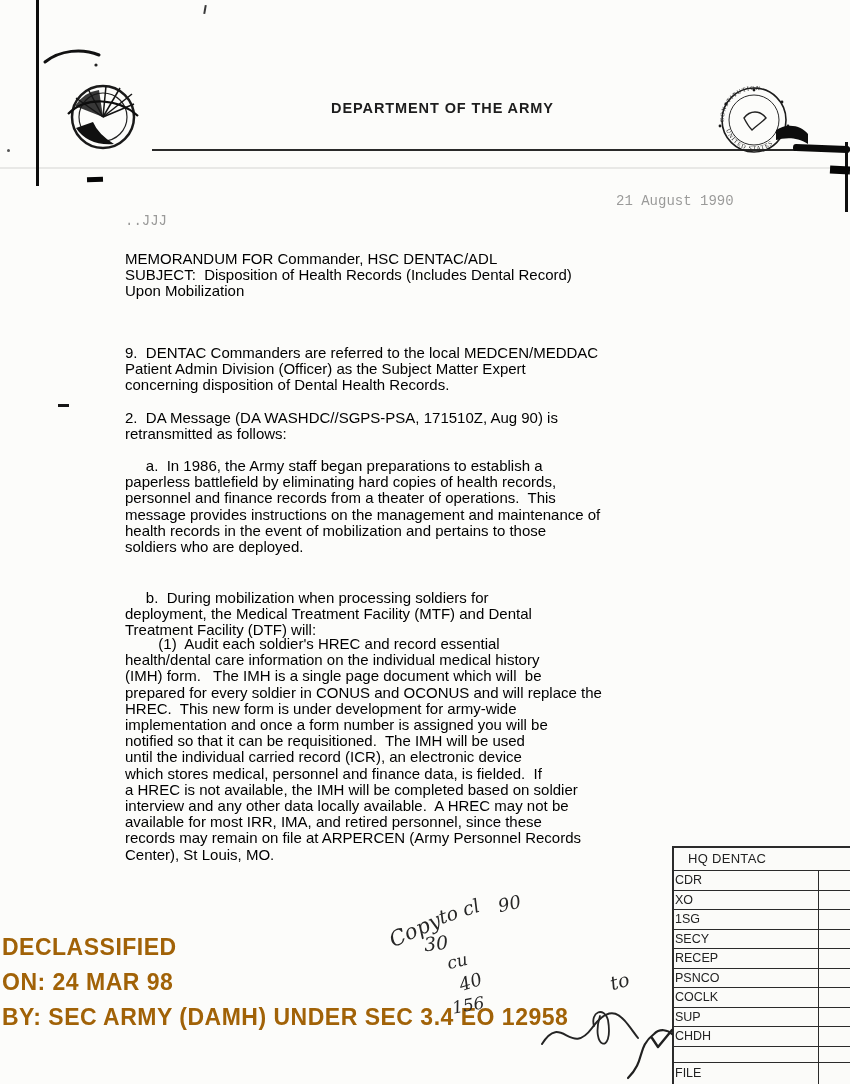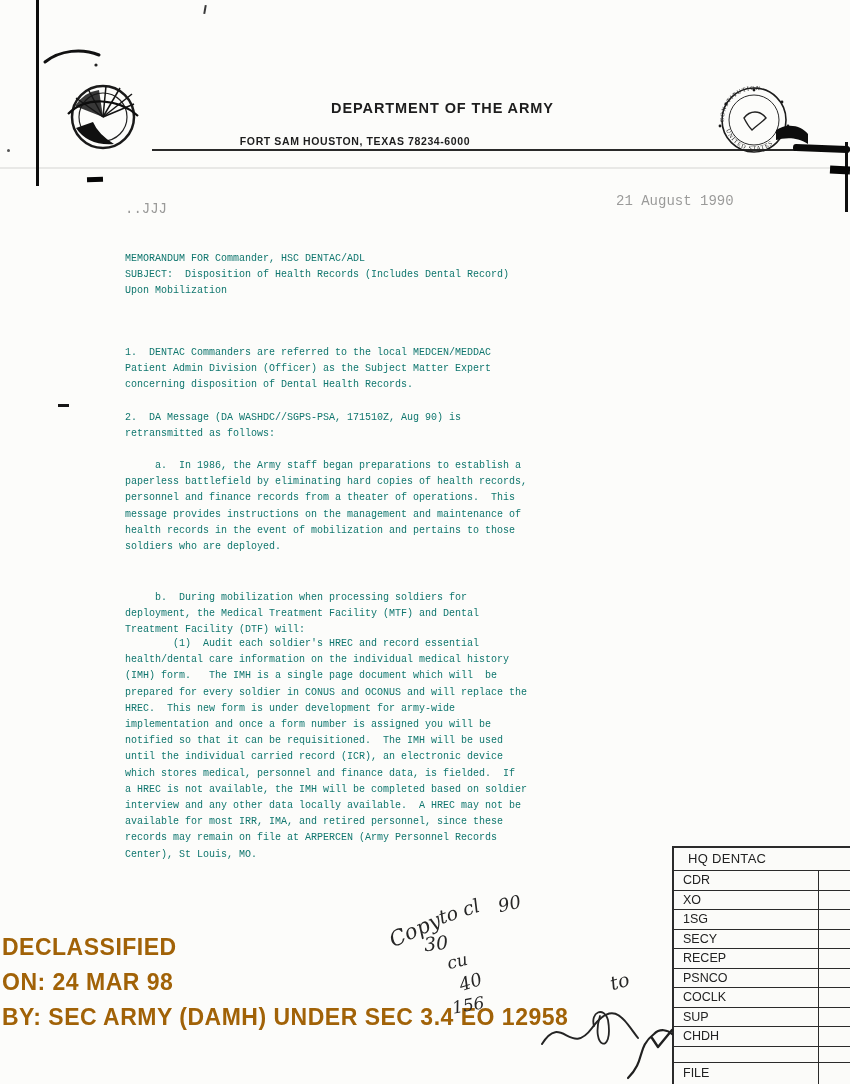--- a/index.html
+++ b/index.html
@@ -36,27 +36,27 @@
     letter-spacing:.6px; color:#1d1d1d; z-index:2;
   }
   .header-rule      { left:152px; top:149px; width:698px; height:2px; background:#2a2a2a; }
   .header-rule-dark { left:793px; top:145px; width:57px; height:7px; background:#0b0b0b; transform:rotate(2deg); border-radius:3px; }
 
   
   .faded {
     font-family:"Liberation Mono", monospace; font-size:14px; color:#5a5a5a;
     opacity:.6; filter:blur(.45px); z-index:1; white-space:pre;
   }
-  .office-symbol { left:125px; top:201px; }
+  .office-symbol { left:125px; top:213px; }
   .dateline      { left:616px; top:193px; }
 
   
   .mono {
-    font-family:Liberation Mono, monospace; font-size:10px; line-height:16.2px;
-    white-space:pre-wrap; color:#0f766e; left:125px; width:640px; z-index:1;
+    font-family:Liberation Sans, sans-serif; font-size:15px; line-height:16.2px;
+    white-space:pre-wrap; color:#000000; left:125px; width:640px; z-index:1;
   }
   .memo-for  { top:251px; }
   .subject   { top:267px; }
   .para1     { top:345px; }
   .para2     { top:410px; }
   .para-a    { top:458px; }
   .para-b    { top:590px; }
   .para-c    { top:636px; }
 
   
@@ -68,21 +68,21 @@
 
   
   .routing {
     left:672px; top:846px; width:178px; background:#fbfbf9;
     border:2px solid #2b2b2b; border-right-width:1.5px;
     font-family:"Liberation Sans", sans-serif; font-size:12.5px; color:#222;
     z-index:5;
   }
   .rt-header { height:22px; line-height:22px; padding-left:14px; border-bottom:1.5px solid #2b2b2b; font-size:13px; letter-spacing:.3px; }
   .rt-row   { display:flex; height:18.5px; border-bottom:1.2px solid #2b2b2b; }
-  .rt-label { flex:1; padding-left:9px; line-height:18px; border-right:1.2px solid #2b2b2b; }
+  .rt-label { flex:1; padding-left:1px; line-height:18px; border-right:1.2px solid #2b2b2b; }
   .rt-check { width:33px; }
   .rt-empty { height:15px; border-bottom:none; }
   .rt-empty .rt-label { border-right:1.2px solid #2b2b2b; }
   .rt-file  { height:24px; border-top:1.4px solid #2b2b2b; border-bottom:none; }
   .rt-file .rt-label { line-height:20px; }
 
   
   .hw {
     position:absolute; font-family:"DejaVu Serif", serif; font-style:italic;
     color:#262626; z-index:6; white-space:pre;
@@ -127,21 +127,20 @@
         <path d="M37,33 L10,14"></path>
     </g>
     <path d="M10,44 Q22,62 48,60 Q32,50 27,38 Z" fill="#101010"></path>
     <path d="M9,22 Q18,8 33,6 L37,33 Z" fill="#151515" opacity=".85"></path>
     <path d="M2,30 C20,12 52,14 72,32" stroke="#0d0d0d" stroke-width="2.2" fill="none"></path>
   </svg>
 
   <div class="abs letterhead">
     <div class="lh1">DEPARTMENT OF THE ARMY</div>
   </div>
-  <div class="abs lh3">FORT SAM HOUSTON, TEXAS 78234-6000</div>
   <div class="abs header-rule"></div>
   <div class="abs header-rule-dark"></div>
 
   <svg class="abs seal-right" width="96" height="74" viewBox="0 0 96 74">
     <defs>
       <path id="arcTop" d="M12,40 A30,30 0 0 1 72,36"></path>
       <path id="arcBot" d="M14,48 A30,30 0 0 0 70,50"></path>
     </defs>
     <circle cx="42" cy="38" r="32" fill="none" stroke="#1c1c1c" stroke-width="1.6"></circle>
     <circle cx="42" cy="38" r="25" fill="none" stroke="#2a2a2a" stroke-width="1"></circle>
@@ -161,21 +160,21 @@
     <path d="M32,36 C38,28 48,28 54,36 C48,42 44,44 40,48 C36,44 34,40 32,36 Z" fill="none" stroke="#222" stroke-width="1.4"></path>
     <path d="M64,48 C76,40 90,44 96,52 L96,62 C84,54 72,56 64,58 Z" fill="#0d0d0d"></path>
   </svg>
 
   <div class="abs faded office-symbol">..JJJ</div>
   <div class="abs faded dateline">21 August 1990</div>
 
   <div class="abs mono memo-for">MEMORANDUM FOR Commander, HSC DENTAC/ADL</div>
   <div class="abs mono subject">SUBJECT:  Disposition of Health Records (Includes Dental Record)
 Upon Mobilization</div>
-  <div class="abs mono para1">1.  DENTAC Commanders are referred to the local MEDCEN/MEDDAC
+  <div class="abs mono para1">9.  DENTAC Commanders are referred to the local MEDCEN/MEDDAC
 Patient Admin Division (Officer) as the Subject Matter Expert
 concerning disposition of Dental Health Records.</div>
   <div class="abs mono para2">2.  DA Message (DA WASHDC//SGPS-PSA, 171510Z, Aug 90) is
 retransmitted as follows:</div>
   <div class="abs mono para-a">     a.  In 1986, the Army staff began preparations to establish a
 paperless battlefield by eliminating hard copies of health records,
 personnel and finance records from a theater of operations.  This
 message provides instructions on the management and maintenance of
 health records in the event of mobilization and pertains to those
 soldiers who are deployed.</div>

